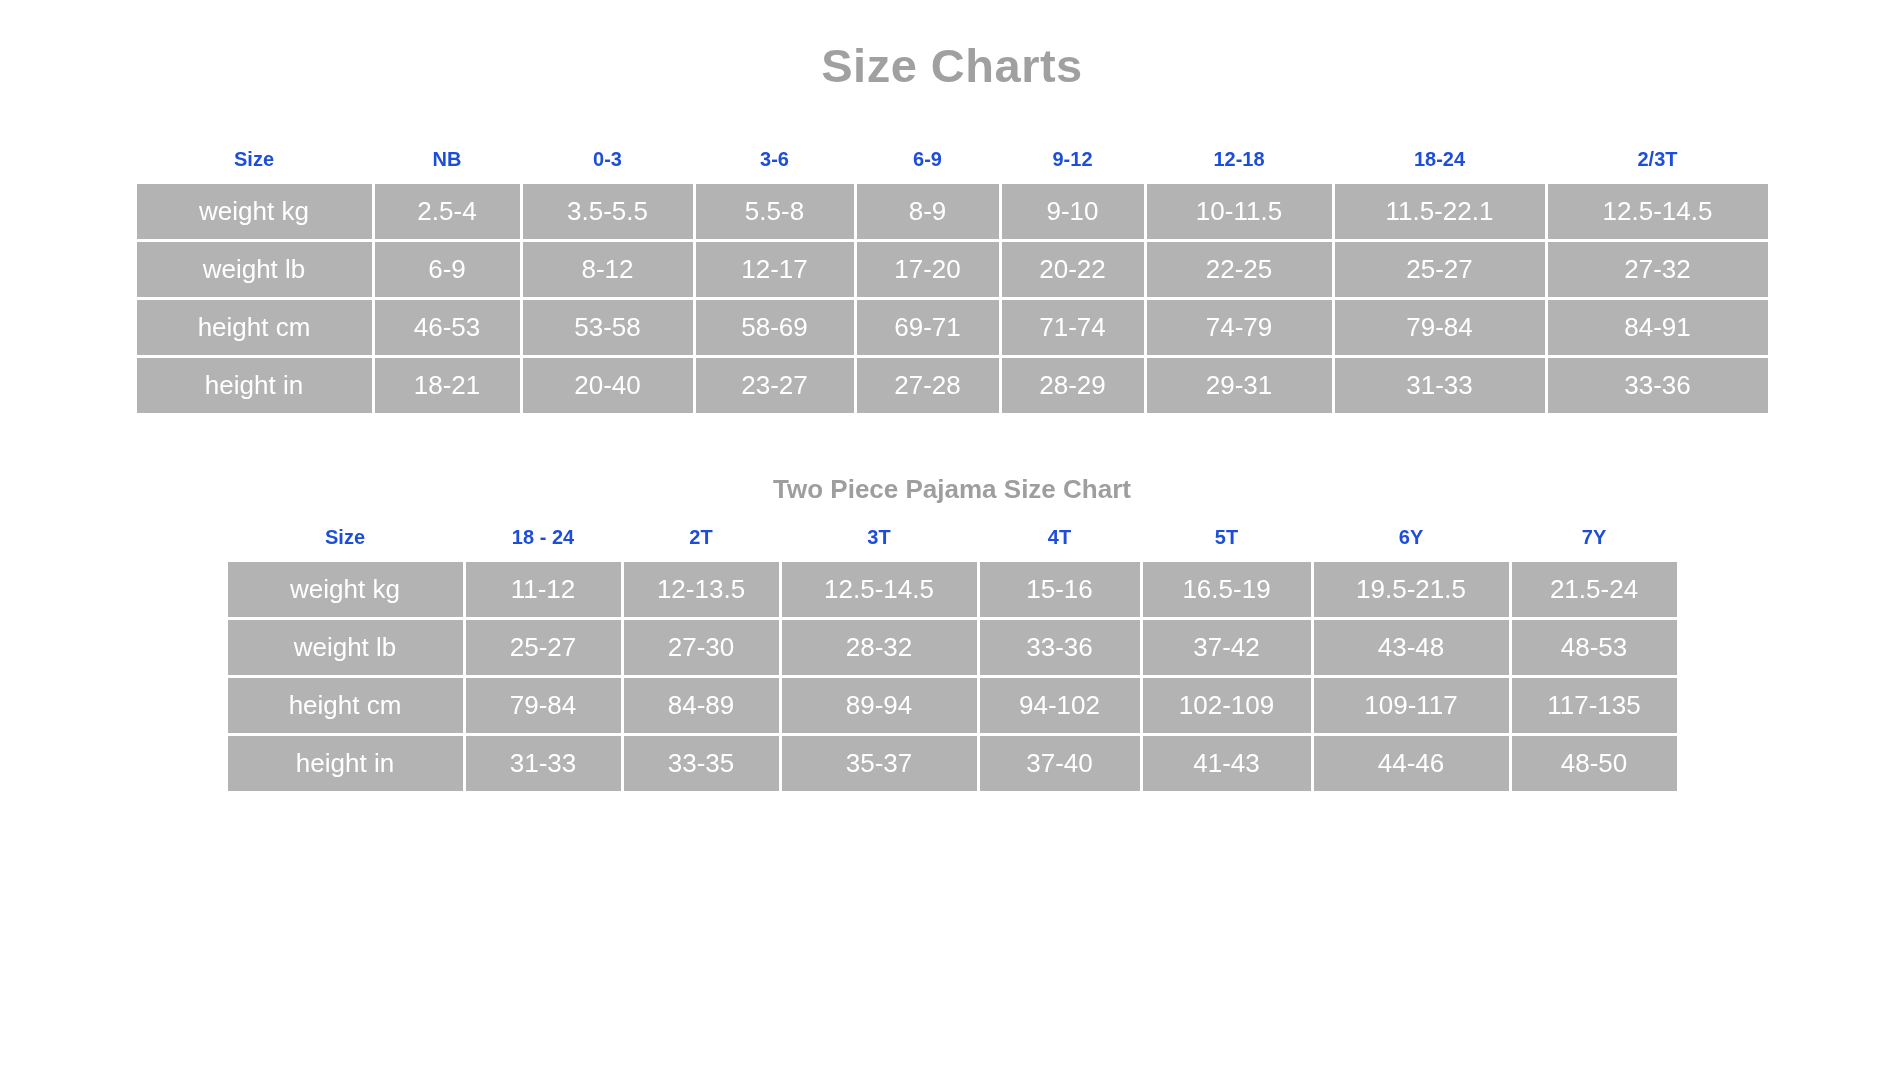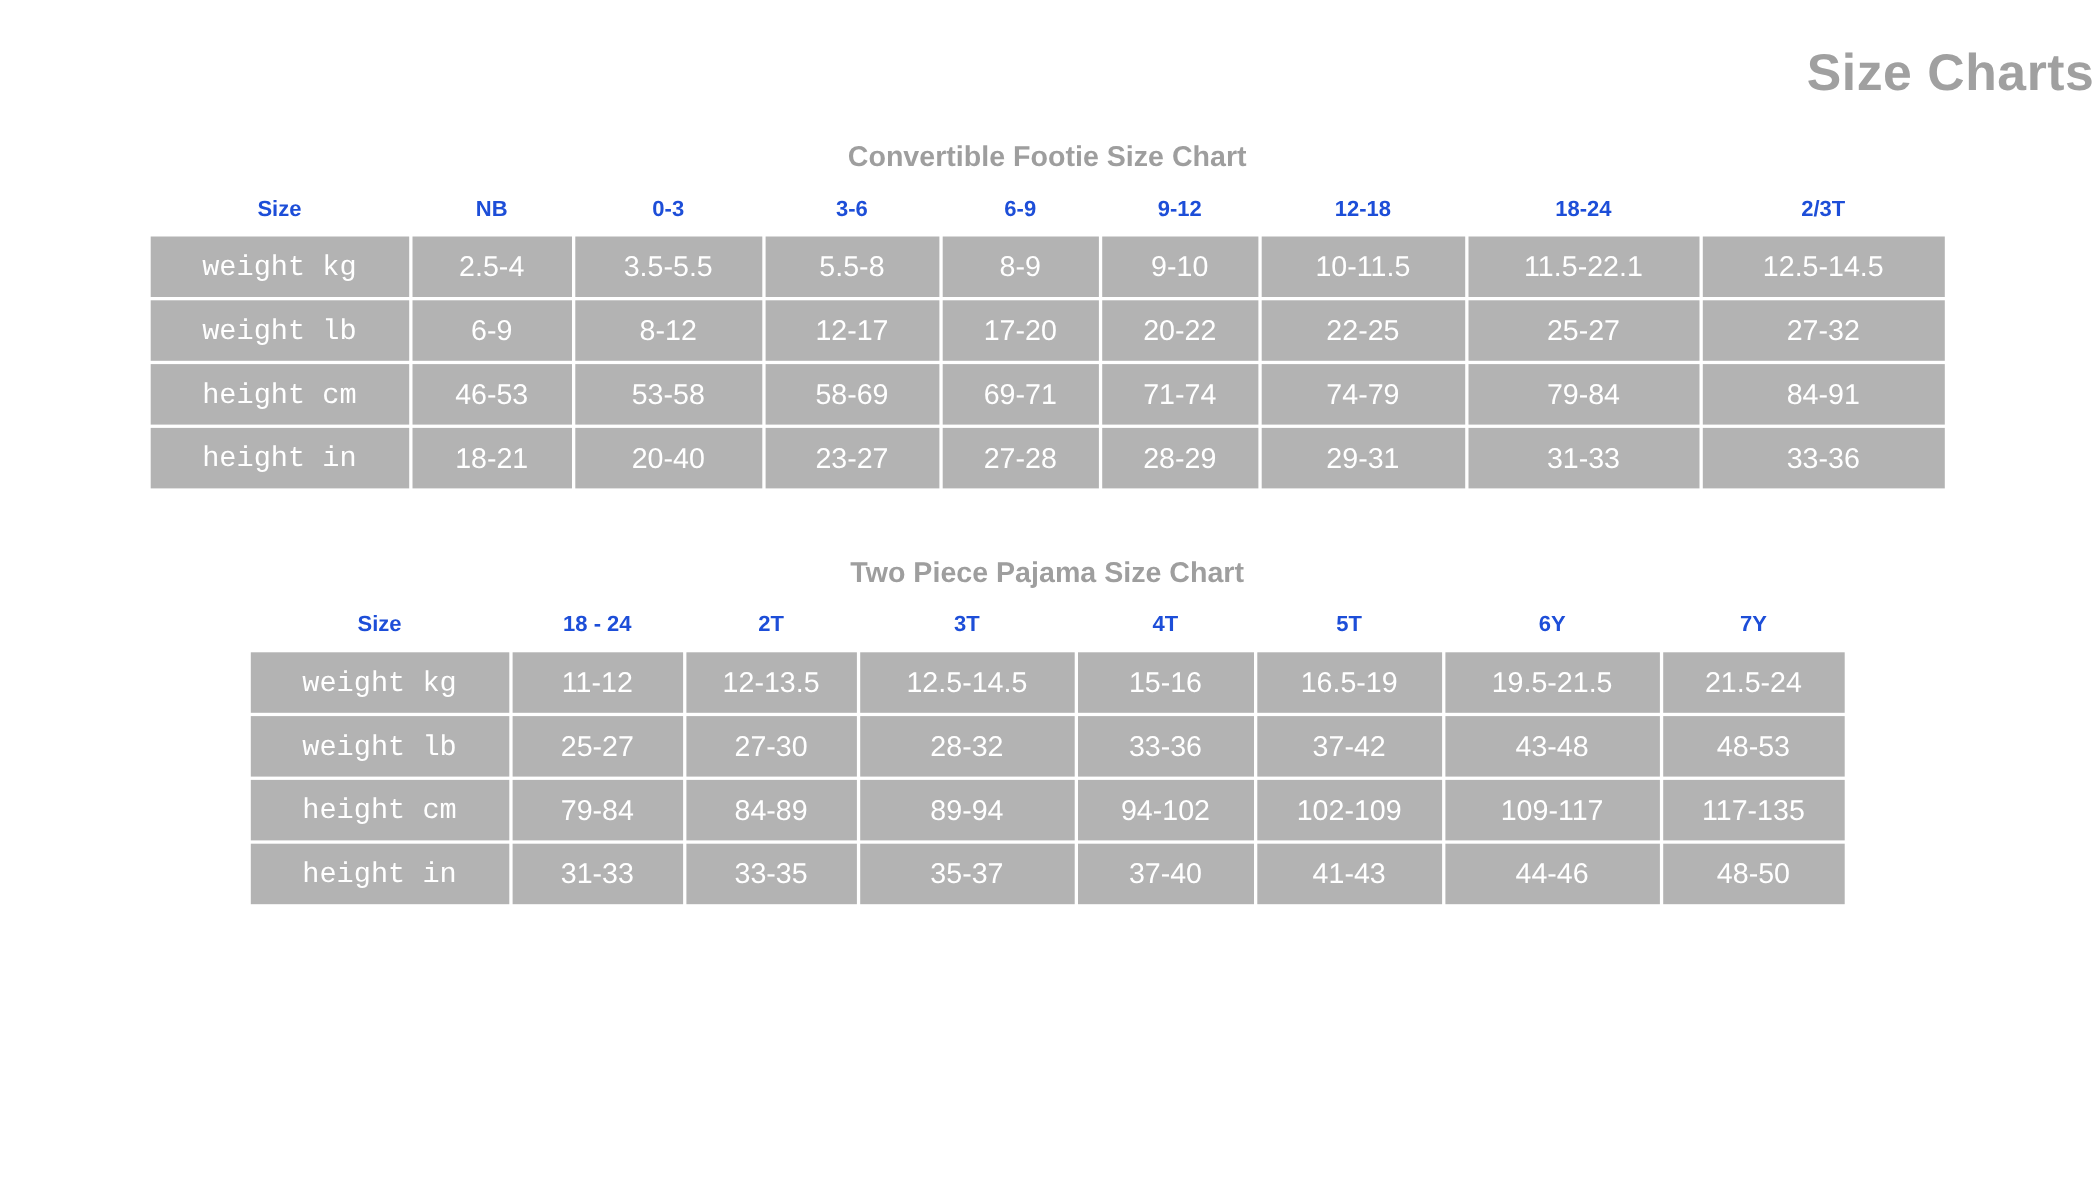--- a/index.html
+++ b/index.html
@@ -15,21 +15,21 @@
     overflow: hidden;
   }
   .page {
     width: 1904px;
     height: 1084px;
     position: relative;
     box-sizing: border-box;
     padding: 0;
   }
   .main-title {
-    text-align: right;
+    text-align: center;
     font-size: 47px;
     font-weight: bold;
     color: #a0a0a0;
     letter-spacing: 0.5px;
     margin: 0;
     padding-top: 38px;
   }
   .chart-block {
     margin: 0 auto;
   }
@@ -68,21 +68,20 @@
   tbody td, tbody th {
     background: #b3b3b3;
     color: #ffffff;
     font-size: 26px;
     padding: 12px 10px;
     white-space: nowrap;
   }
   tbody th {
     font-weight: normal;
     text-align: center;
-    font-family: Liberation Mono, monospace;
   }
   
   table.chart1 .c-label { width: 215px; }
   table.chart1 .c-nb { width: 125px; }
   table.chart1 .c-03 { width: 150px; margin-top: 37px; }
   table.chart1 .c-36 { width: 138px; }
   table.chart1 .c-69 { width: 122px; }
   table.chart1 .c-912 { width: 122px; }
   table.chart1 .c-1218 { width: 165px; }
   table.chart1 .c-1824 { width: 190px; }
@@ -104,21 +103,20 @@
 </head>
 <body>
 
 <div class="page">
 
   <h1 class="main-title">Size Charts</h1>
 
   <div class="spacer-1"></div>
 
   <div class="chart-block">
-    <h2 class="chart-title">Convertible Footie Size Chart</h2>
     <table class="chart1">
       <thead>
         <tr>
           <th class="c-label">Size</th>
           <th class="c-nb">NB</th>
           <th class="c-03">0-3</th>
           <th class="c-36">3-6</th>
           <th class="c-69">6-9</th>
           <th class="c-912">9-12</th>
           <th class="c-1218">12-18</th>

